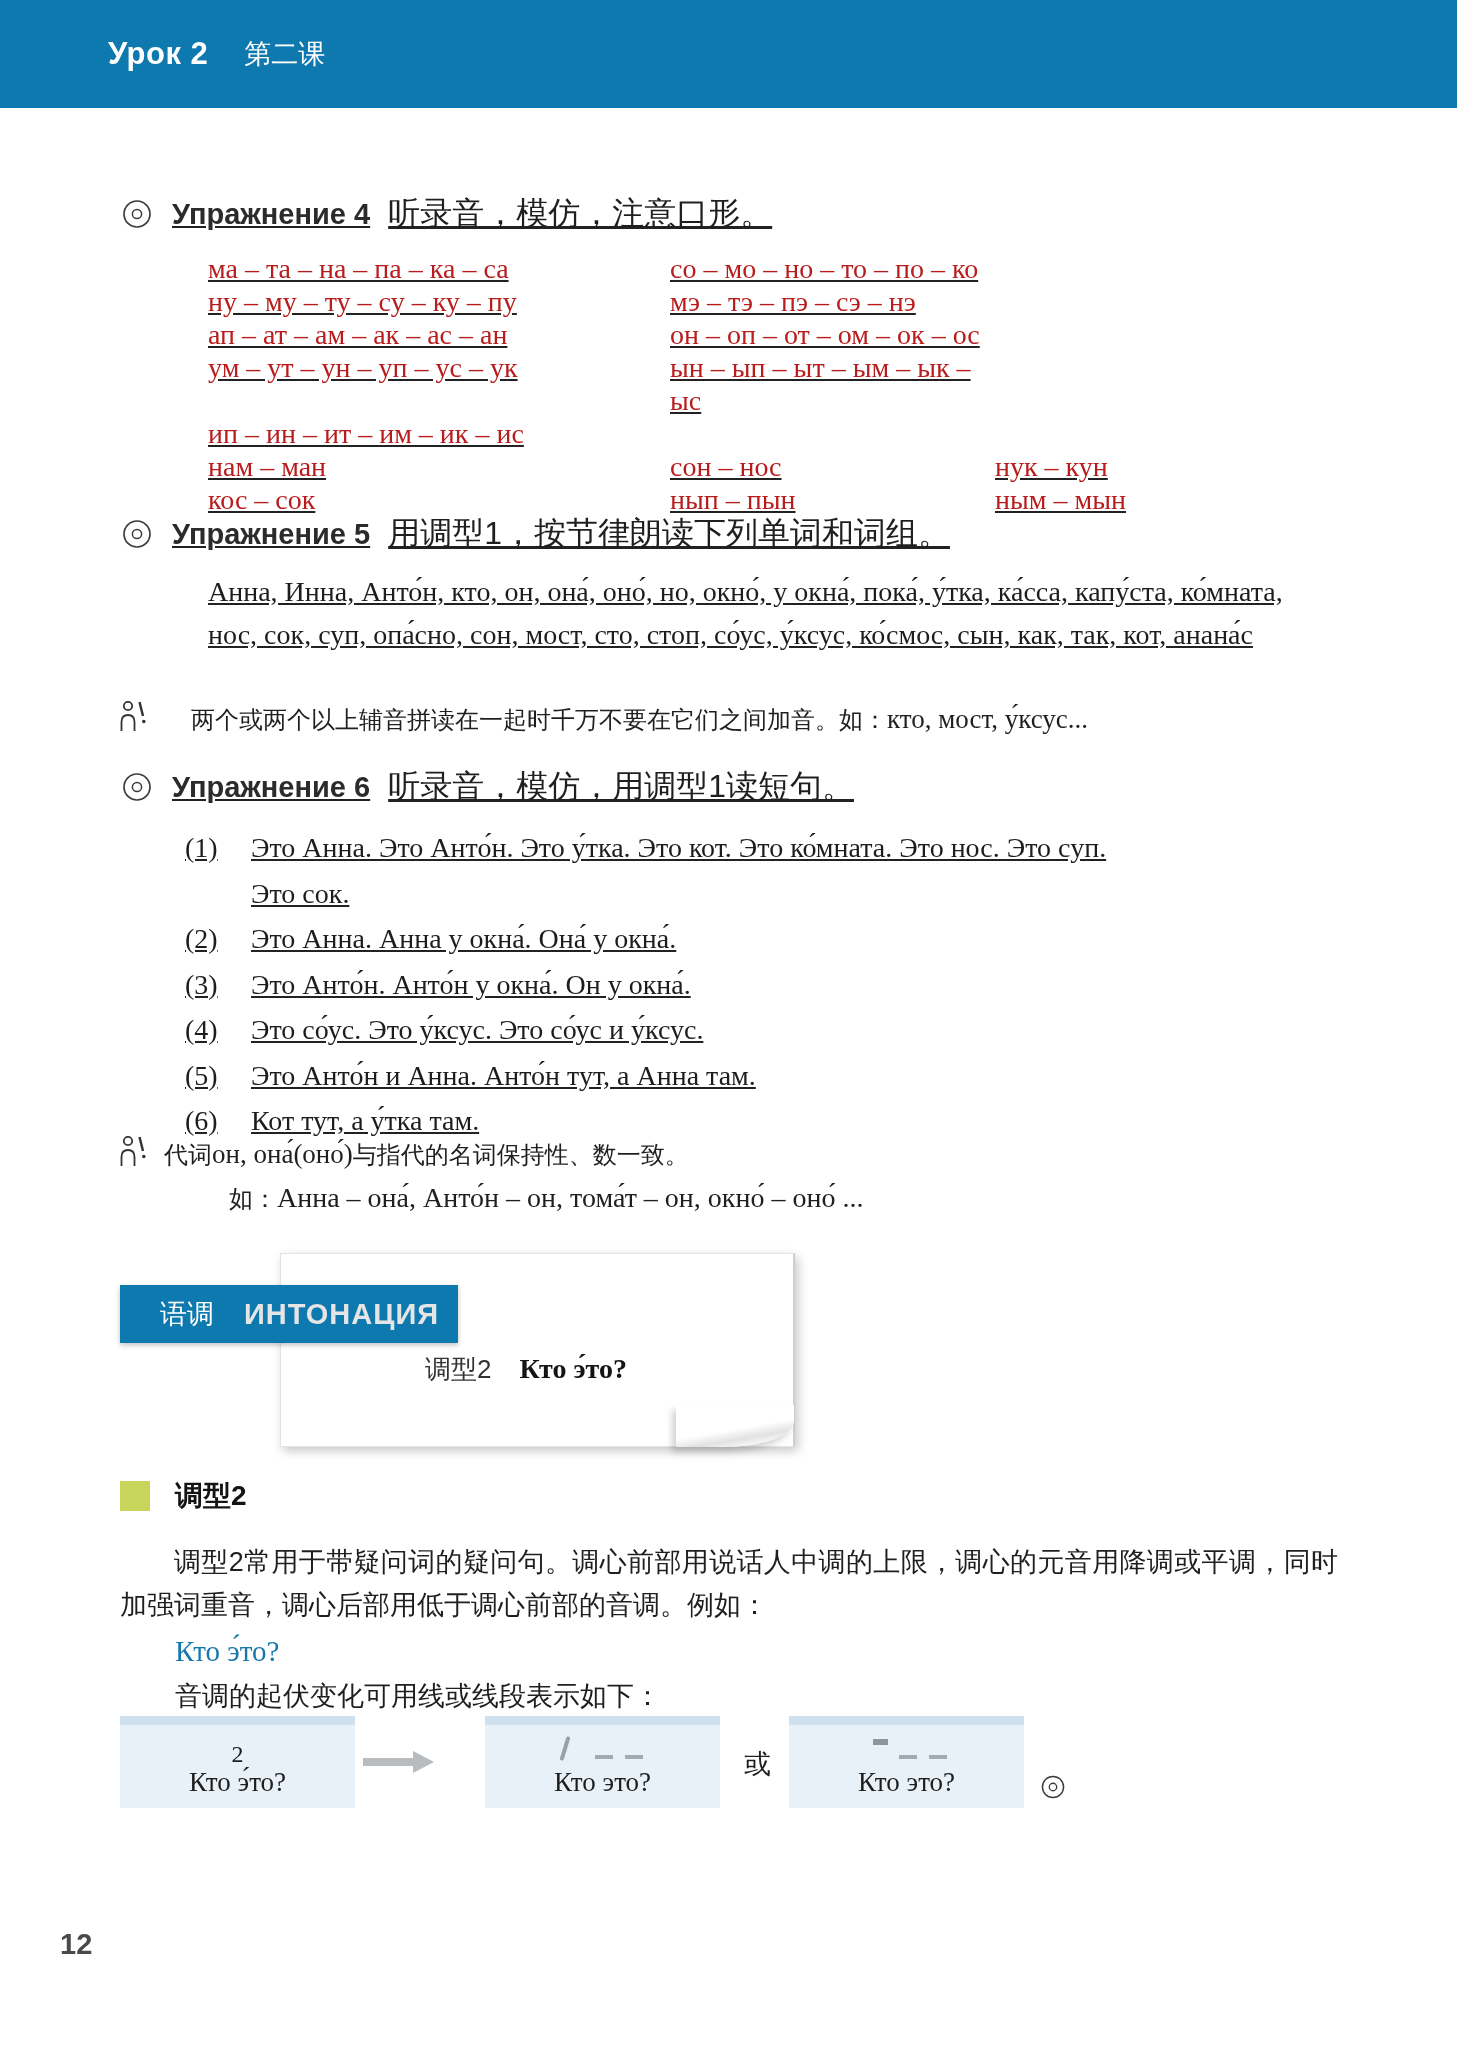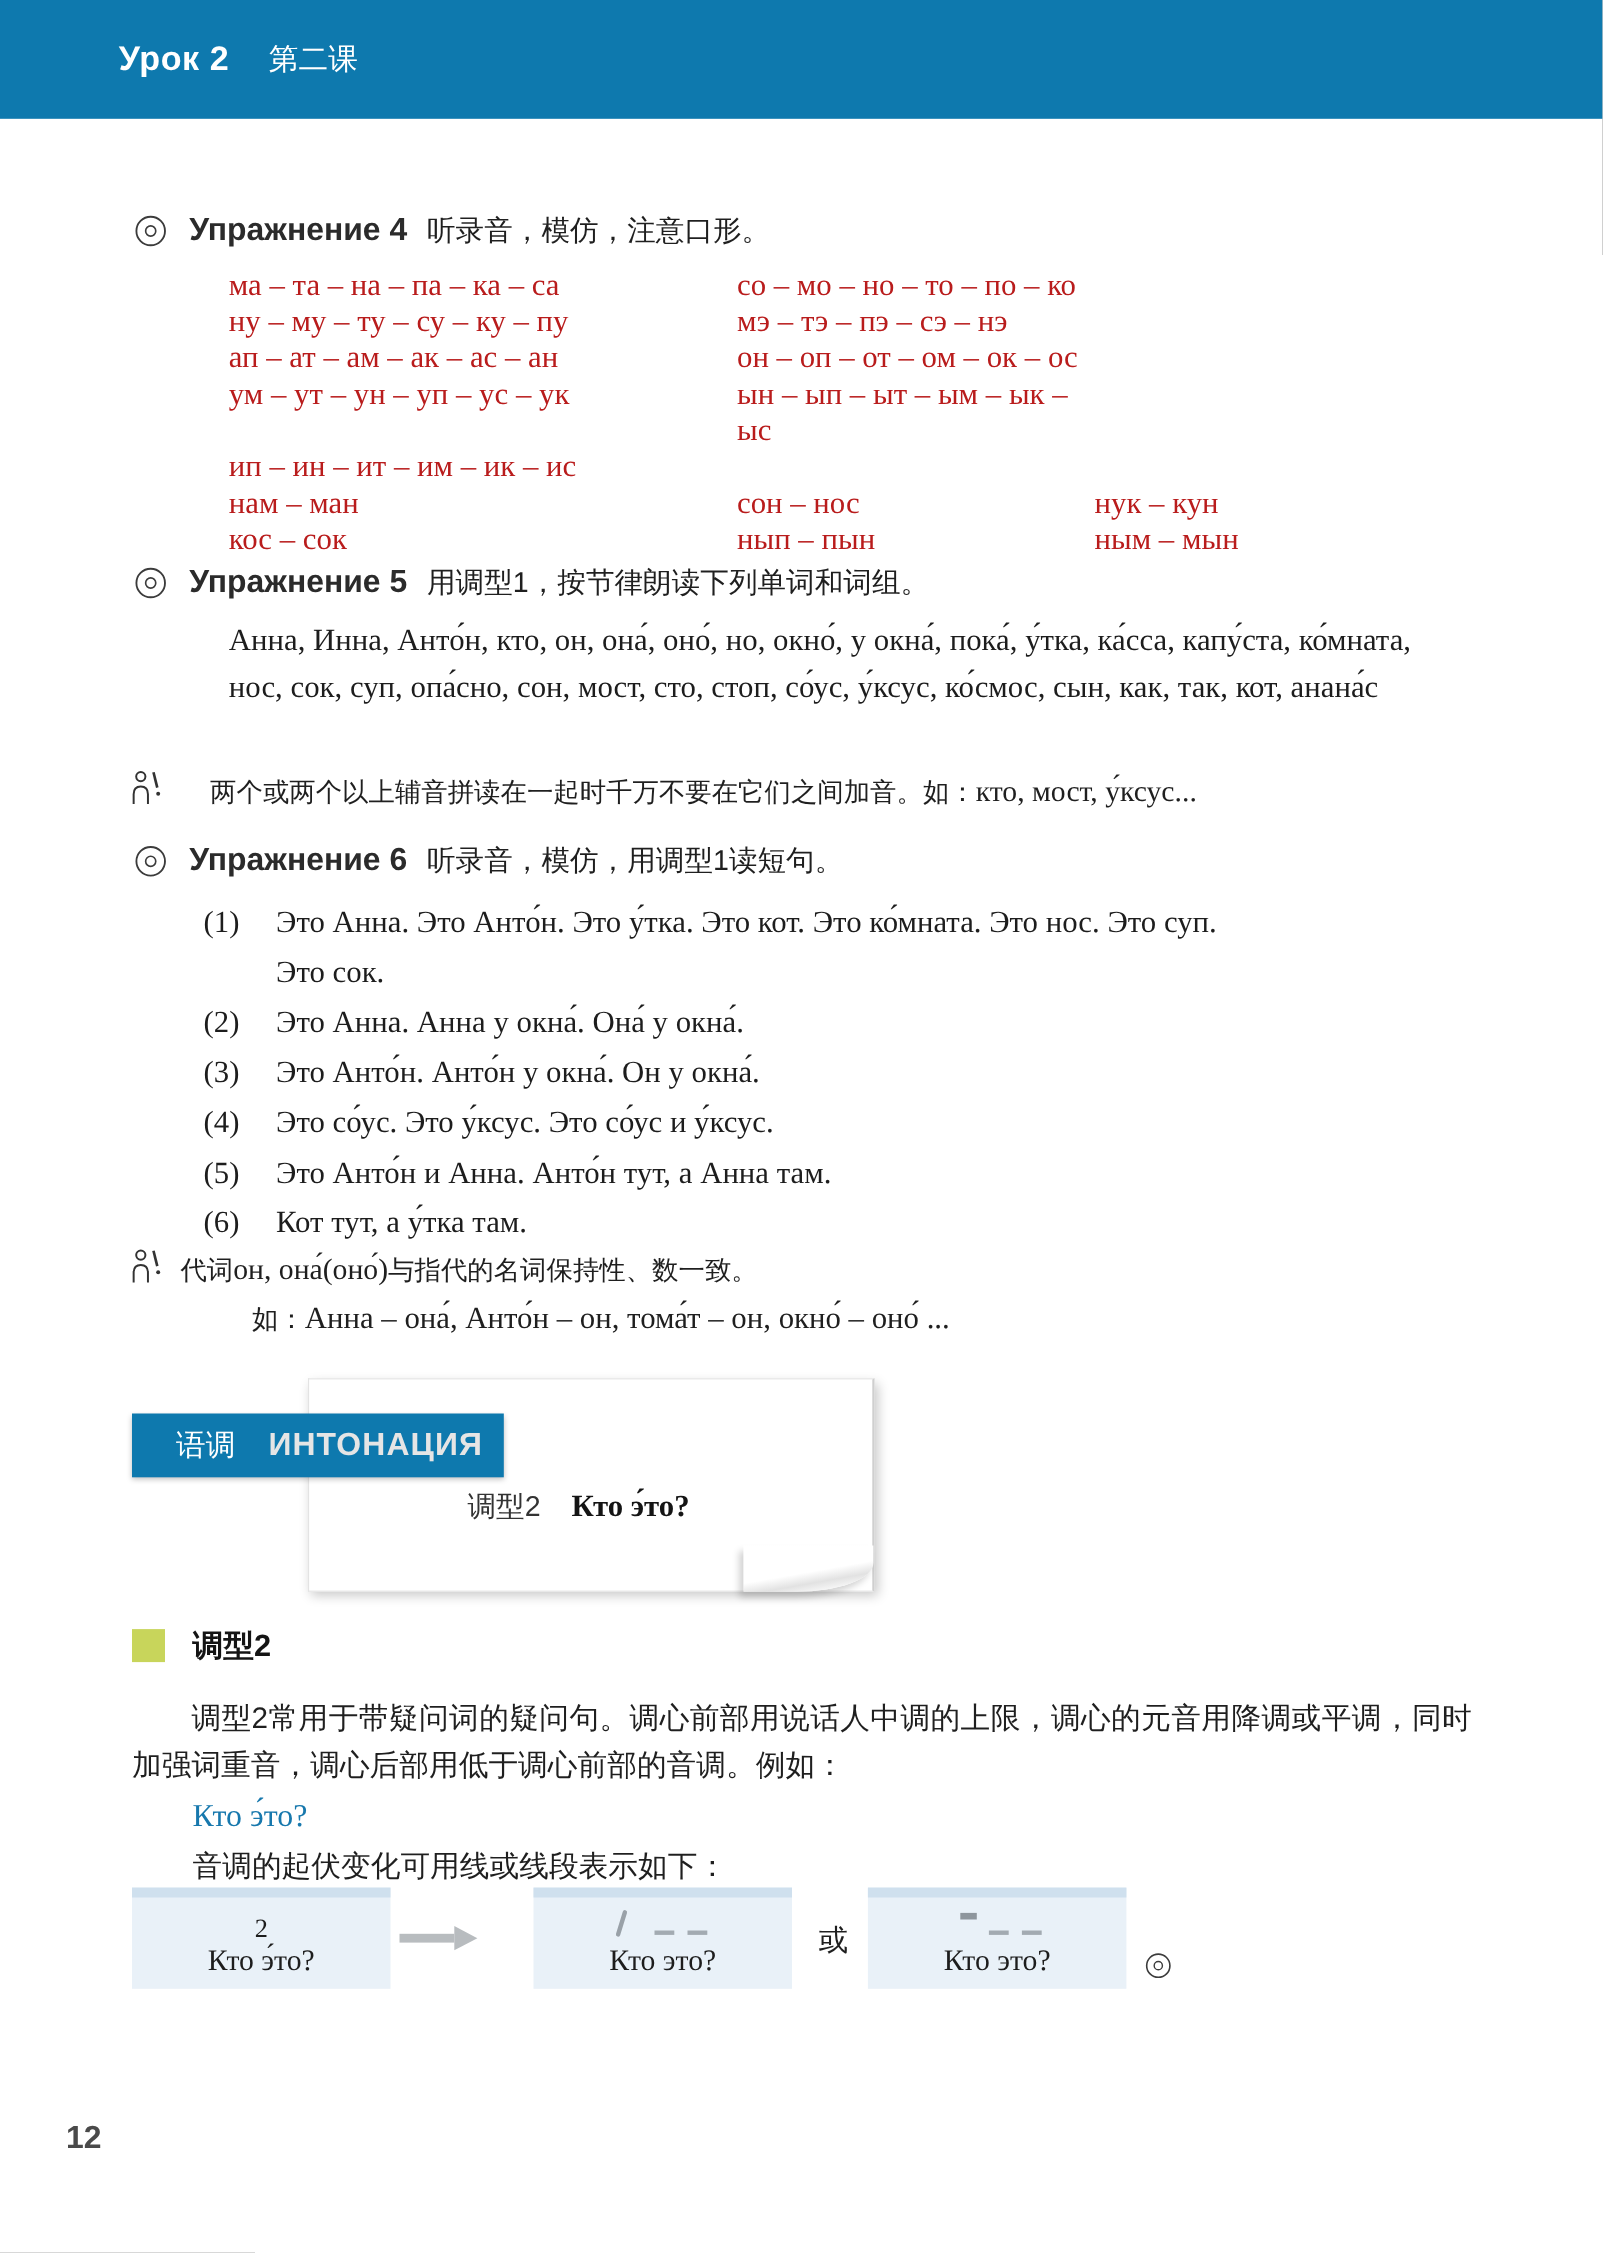--- a/index.html
+++ b/index.html
@@ -10,25 +10,25 @@
   }
   .ru{font-family:"Liberation Serif","DejaVu Serif",serif;}
   
   .topbar{
     position:absolute;top:0;left:0;width:100%;height:108px;background:#0e79ae;
     display:flex;align-items:center;padding-left:108px;box-sizing:border-box;gap:36px;
   }
   .lesson-ru{color:#fff;font-size:31px;font-weight:700;letter-spacing:.5px;}
   .lesson-zh{color:#fff;font-size:27px;}
   
-  .ex{position:absolute;left:120px;right:112px;}
+  .ex{position:absolute;left:120px;right:112px;text-decoration:underline;}
   .ex-head{display:flex;align-items:center;}
   .cd-icon{flex:0 0 auto;width:34px;display:flex;justify-content:center;}
   .ex-title{margin-left:18px;font-size:29px;font-weight:700;color:#2b2b2b;}
-  .ex-instr{margin-left:18px;font-size:26px;color:#1f1f1f;}
+  .ex-instr{margin-left:18px;font-size:32px;color:#1f1f1f;}
   .ex4{top:192px;}
   .sy-rows{margin-top:16px;}
   .sy-row{display:grid;grid-template-columns:462px 325px 1fr;padding-left:88px;
           font-family:"Liberation Serif","DejaVu Serif",serif;font-size:28px;line-height:33px;color:#b91c1c;}
   .ex5{top:512px;}
   .ex5-words{margin-top:14px;padding-left:88px;width:1090px;
              font-family:"Liberation Serif","DejaVu Serif",serif;font-size:28px;line-height:43px;color:#1d1d1d;}
   .ex6{top:765px;}
   .ex6-items{margin-top:16px;}
   .ex6-item{display:flex;padding-left:65px;font-family:"Liberation Serif","DejaVu Serif",serif;

